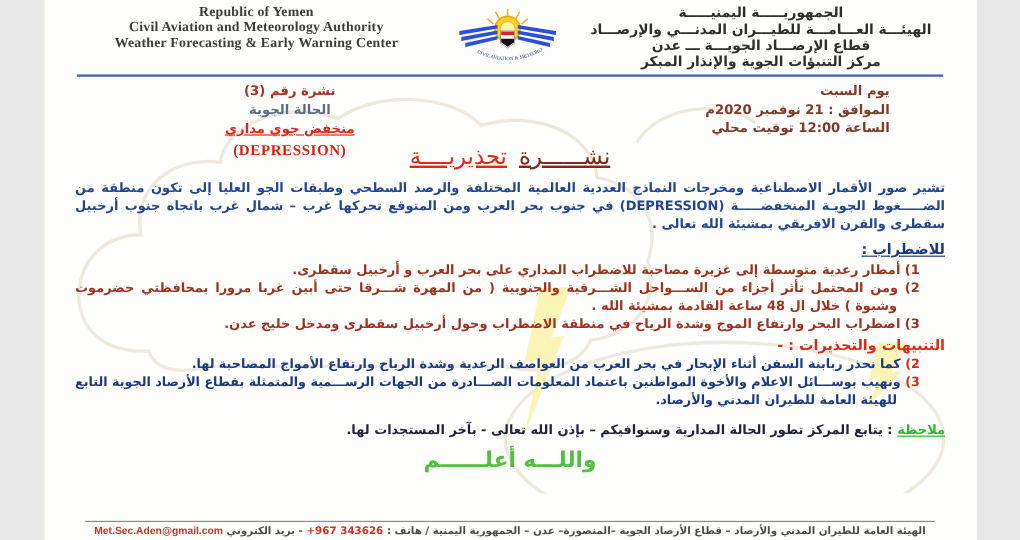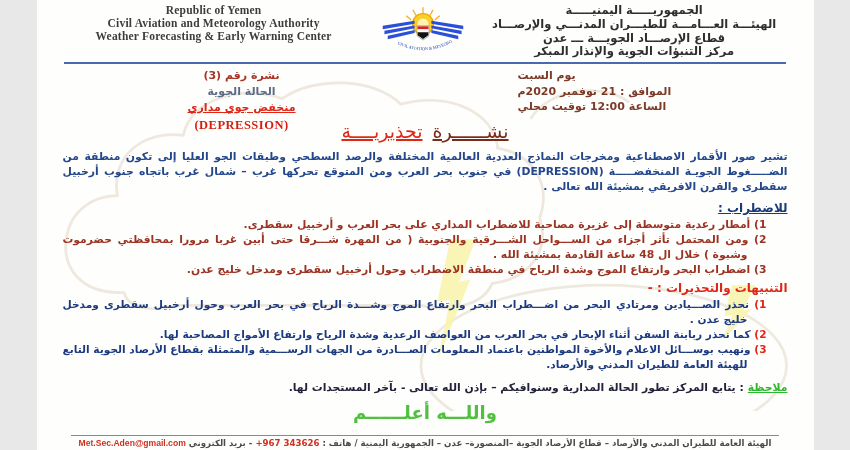--- a/index.html
+++ b/index.html
@@ -13,23 +13,23 @@
 
   
   .hdr{display:flex;align-items:flex-start;justify-content:space-between;padding:4px 10px 0 10px;}
   .hdr-en{width:365px;text-align:center;font-family:"Liberation Serif", serif;
           font-weight:bold;font-size:11.5px;line-height:1.12;color:#3c3c3c;letter-spacing:.2px;}
   .hdr-ar{width:370px;text-align:center;direction:rtl;font-weight:bold;font-size:11.5px;line-height:1.2;color:#2e2e2e;}
   .logo{width:84px;height:52px;flex:0 0 auto;margin-top:0;}
   .hdr-rule{border:0;border-top:2.5px solid #4a69b0;width:93%;margin:3px auto 0 auto;}
 
   
-  .info-row{display:flex;justify-content:space-between;padding:4px 56px 0 90px;}
+  .info-row{display:flex;justify-content:space-between;padding:4px 72px 0 90px;}
   .info-left{width:230px;text-align:center;direction:rtl;font-weight:bold;font-size:11px;line-height:1.45;}
-  .info-right{width:240px;text-align:left;direction:rtl;font-weight:bold;font-size:11px;line-height:1.4;color:#7c3a28;}
+  .info-right{width:240px;text-align:right;direction:rtl;font-weight:bold;font-size:11px;line-height:1.4;color:#7c3a28;}
   .num-line{color:#a83325;}
   .cond-label{color:#5b6b85;}
   .cond-ar{color:#e02616;text-decoration:underline;}
   .cond-en{color:#d41f10;font-family:"Liberation Serif", serif;font-size:12.5px;letter-spacing:.5px;}
 
   
   .title{text-align:center;direction:rtl;font-size:19px;font-weight:normal;margin-top:-14px;}
   .title .w1{color:#7a2a1a;text-decoration:underline;text-decoration-thickness:2px;margin-left:10px;}
   .title .w2{color:#e02616;text-decoration:underline;text-decoration-thickness:2px;}
 
@@ -166,24 +166,20 @@
         <span class="num">3)</span>
         <span>اضطراب البحر وارتفاع الموج وشدة الرياح في منطقة الاضطراب وحول أرخبيل سقطرى ومدخل خليج عدن.</span>
       </div>
     </div>
 
     <div class="sec-h" style="margin-top:0;">
       <span class="h-warn">التنبيهات والتحذيرات : -</span>
     </div>
     <div class="list l2">
       <div class="item">
-        <span class="num">1)</span>
-        <span>نحذر الصـــيادين ومرتادي البحر من اضـــطراب البحر وارتفاع الموج وشـــدة الرياح في بحر العرب وحول أرخبيل سقطرى ومدخل خليج عدن .</span>
-      </div>
-      <div class="item">
         <span class="num">2)</span>
         <span>كما نحذر ربابنة السفن أثناء الإبحار في بحر العرب من العواصف الرعدية وشدة الرياح وارتفاع الأمواج المصاحبة لها.</span>
       </div>
       <div class="item">
         <span class="num">3)</span>
         <span>ونهيب بوســـائل الاعلام والأخوة المواطنين باعتماد المعلومات الصـــادرة من الجهات الرســـمية والمتمثلة بقطاع الأرصاد الجوية التابع للهيئة العامة للطيران المدني والأرصاد.</span>
       </div>
     </div>
 
     <div class="note">

